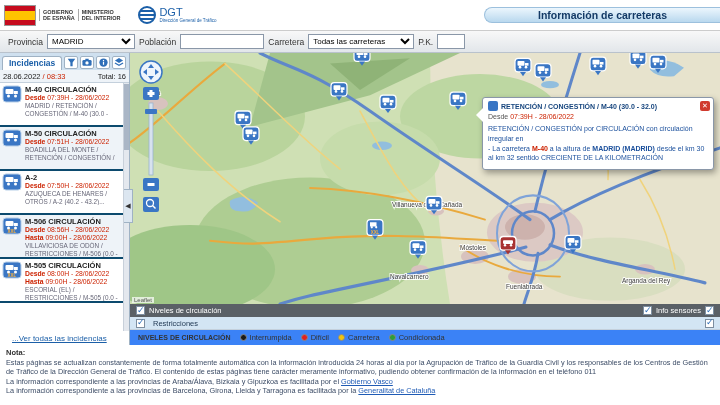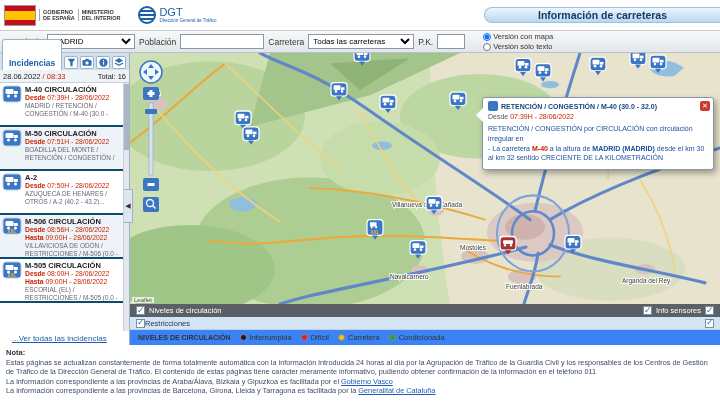--- a/index.html
+++ b/index.html
@@ -24,21 +24,21 @@
   border-bottom:1px solid #b9c2cc;display:flex;align-items:center;gap:4px;padding:0 8px;font-size:8.5px;color:#333}
 .filterbar select,.filterbar input[type=text]{font-size:8px;height:15px;border:1px solid #8a97a8;background:#fff}
 .w-prov{width:88px}.w-pob{width:84px}.w-car{width:106px}.w-pk{width:28px}
 .radios{margin-left:14px;font-size:7.5px;line-height:1.25;color:#333}
 .radios input{width:8px;height:8px;margin:0 2px 0 0;vertical-align:middle}
 
 .main{display:flex;height:292px;position:relative}
 .sidebar{width:130px;border-right:1px solid #9fb2c4;display:flex;flex-direction:column;background:#fff}
 .tabsrow{height:17px;background:#cfe0ef;display:flex;align-items:flex-end;gap:2px;padding:1px 2px 0}
 .tab{background:#fff;border:1px solid #9fb2c4;border-bottom:none;font-size:8.5px;color:#1b5fa8;
-  font-weight:bold;padding:18px 6px 2px;border-radius:3px 3px 0 0}
+  font-weight:bold;padding:1px 6px 2px;border-radius:3px 3px 0 0}
 .tbtn{width:14px;height:13px;background:#fff;border:1px solid #9fb2c4;border-radius:2px;
   display:flex;align-items:center;justify-content:center;margin-bottom:1px}
 .daterow{height:13px;display:flex;align-items:center;font-size:7.5px;padding:0 3px;
   background:#eef3f8;border-bottom:1px solid #c4d0dc}
 .time{color:#cc2200;margin-left:2px}
 .inclist{height:248px;overflow:hidden;position:relative}
 .inc{height:44px;display:flex;gap:3px;padding:2px 8px 2px 2px;border-bottom:2px solid #0c4a6e}
 .inc:nth-child(even){background:#eef3f8}
 .inc-icon{width:20px;height:22px;flex:none}
 .inc-body{min-width:0;flex:1}
@@ -73,21 +73,21 @@
 .pop-ico{width:10px;height:10px;background:#3a76c4;border-radius:2px;flex:none}
 .pop-title{font-weight:bold;color:#16457e;font-size:7px;flex:1}
 .pop-close{width:10px;height:10px;background:#d03a2e;color:#fff;font-size:7px;line-height:10px;
   text-align:center;border-radius:2px;flex:none;font-weight:bold;cursor:pointer}
 .pop-sub{padding:0 5px;color:#555}
 .pop-body{padding:4px 5px 6px;color:#1a4f9c;line-height:1.4}
 .road{color:#cc2200;font-weight:bold}
 .city{font-weight:bold}
 .darkbar{height:13px;background:#5a6066;display:flex;align-items:center;gap:4px;padding:0 6px;
   font-size:7.5px;color:#fff}
-.bluebar{height:12px;background:#d3e5f4;display:flex;align-items:center;gap:0;padding:0 6px;
+.bluebar{height:12px;background:#d3e5f4;display:flex;align-items:center;gap:8px;padding:0 6px;
   font-size:7.5px;color:#223a55}
 .legendbar{height:16px;background:#3b82f6;border-top:1px solid #c4d0dc;display:flex;align-items:center;
   gap:9px;padding:0 8px;font-size:7.5px;color:#333}
 .leg-title{font-weight:bold;font-size:7px}
 .leg-item{display:flex;align-items:center;gap:3px}
 .dot{width:7px;height:7px;border-radius:50%;border:1px solid #888}
 .cb{width:9px;height:9px;background:#fff;border:1px solid #7d8ea0;position:relative;flex:none}
 .cb.on::after{content:"✓";position:absolute;left:0;top:-2.5px;color:#2f6fb8;font-weight:bold;font-size:9px}
 .spacer{flex:1}
 
@@ -126,24 +126,20 @@
     <option>MADRID</option>
   </select>
   <span>Población</span>
   <input type="text" class="w-pob" value="" style="">
   <span>Carretera</span>
   <select class="w-car">
     <option>Todas las carreteras</option>
   </select>
   <span>P.K.</span>
   <input type="text" class="w-pk" value="" style="">
-  <div class="radios">
-    <div><input type="radio" name="version" checked="" style=""><span>Versión con mapa</span></div>
-    <div><input type="radio" name="version" style=""><span>Versión sólo texto</span></div>
-  </div>
 </div>
 
 <div class="main">
 
   <div class="sidebar">
     <div class="tabsrow">
       <div class="tab">Incidencias</div>
       <div class="tbtn">
         <svg width="9" height="9" viewBox="0 0 12 12">
             <path d="M1 1h10L7.5 6v5h-3V6z" fill="#2f6fb8"></path>

